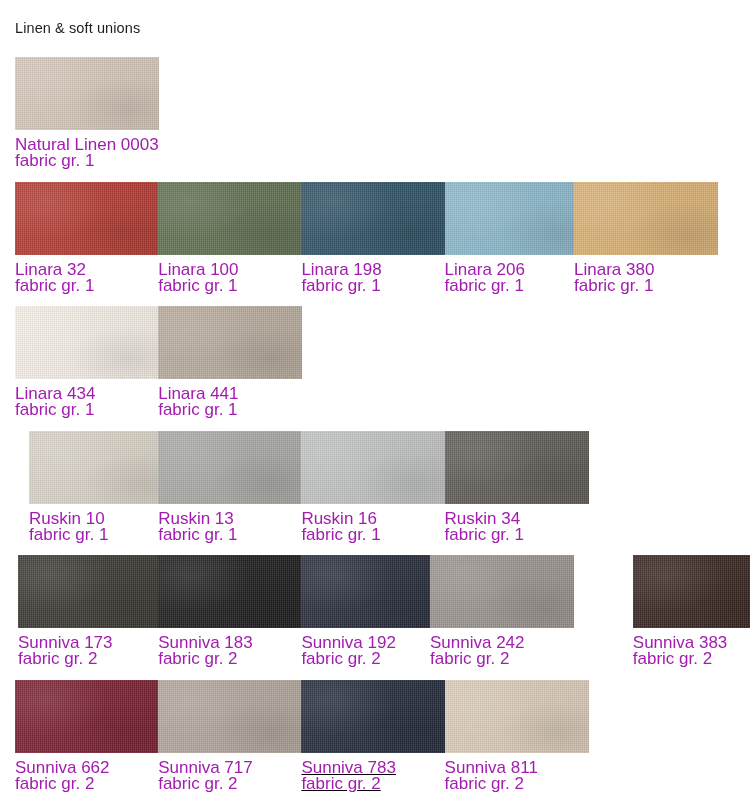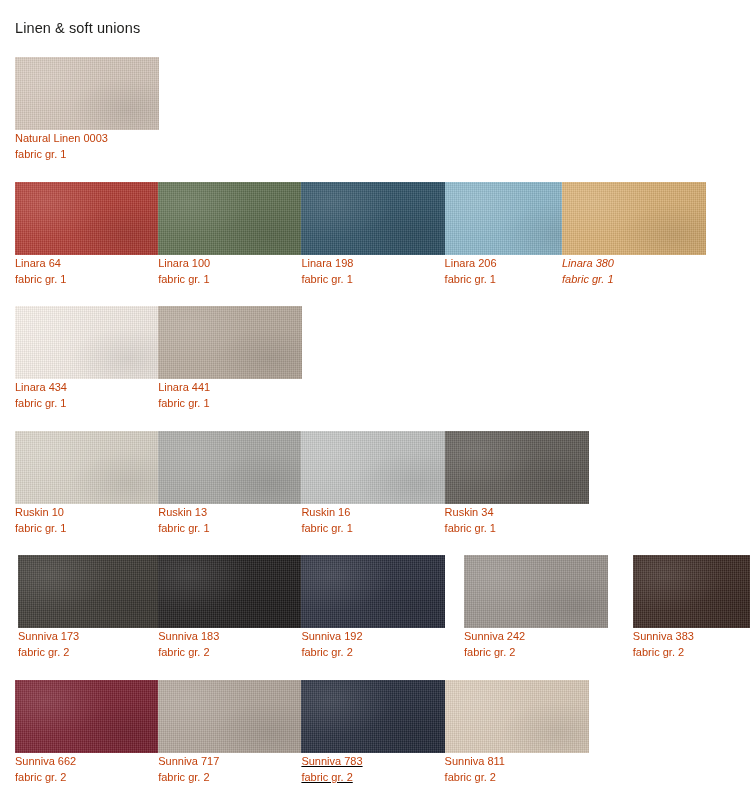--- a/index.html
+++ b/index.html
@@ -87,23 +87,24 @@
     position: absolute;
     inset: 0;
     background-image:
       radial-gradient(ellipse 60% 70% at 22% 28%, rgba(255,255,255,0.085), rgba(255,255,255,0) 70%),
       radial-gradient(ellipse 55% 60% at 78% 72%, rgba(0,0,0,0.075), rgba(0,0,0,0) 72%),
       linear-gradient(115deg, rgba(255,255,255,0.05) 0%, rgba(0,0,0,0.045) 100%);
     pointer-events: none;
   }
 
   .swatch-label {
-    font-size: 11px;
+    margin-top: 7px;
+    font-size: 17px;
     line-height: 16.4px;
-    color: #c2410c;
+    color: #a21caf;
     white-space: nowrap;
   }
   .swatch-label .swatch-name { display: block; }
   .swatch-label .swatch-grade { display: block; }
 </style>
 </head>
 <body>
 
 <div class="page">
 
@@ -116,21 +117,21 @@
           <div class="swatch-label">
             <span class="swatch-name">Natural Linen 0003</span>
             <span class="swatch-grade">fabric gr. 1</span>
           </div>
         </div>
       </div>
       <div class="swatch-row">
         <div class="swatch-cell" style="left: 15px;">
           <div class="swatch-chip" style="background-color: rgb(180, 58, 50);"></div>
           <div class="swatch-label">
-            <span class="swatch-name">Linara 64</span>
+            <span class="swatch-name">Linara 32</span>
             <span class="swatch-grade">fabric gr. 1</span>
           </div>
         </div>
         <div class="swatch-cell" style="left: 158.2px;">
           <div class="swatch-chip" style="background-color: rgb(95, 112, 80);"></div>
           <div class="swatch-label">
             <span class="swatch-name">Linara 100</span>
             <span class="swatch-grade">fabric gr. 1</span>
           </div>
         </div>
@@ -141,21 +142,21 @@
             <span class="swatch-grade">fabric gr. 1</span>
           </div>
         </div>
         <div class="swatch-cell" style="left: 444.6px;">
           <div class="swatch-chip" style="background-color: rgb(140, 185, 205);"></div>
           <div class="swatch-label">
             <span class="swatch-name">Linara 206</span>
             <span class="swatch-grade">fabric gr. 1</span>
           </div>
         </div>
-        <div class="swatch-cell" style="left: 562px; font-style: italic;">
+        <div class="swatch-cell" style="left: 574px;">
           <div class="swatch-chip" style="background-color: rgb(221, 178, 115);"></div>
           <div class="swatch-label">
             <span class="swatch-name">Linara 380</span>
             <span class="swatch-grade">fabric gr. 1</span>
           </div>
         </div>
       </div>
       <div class="swatch-row">
         <div class="swatch-cell" style="left: 15px;">
           <div class="swatch-chip" style="background-color: rgb(249, 241, 234);"></div>
@@ -166,21 +167,21 @@
         </div>
         <div class="swatch-cell" style="left: 158.2px;">
           <div class="swatch-chip" style="background-color: rgb(185, 172, 158);"></div>
           <div class="swatch-label">
             <span class="swatch-name">Linara 441</span>
             <span class="swatch-grade">fabric gr. 1</span>
           </div>
         </div>
       </div>
       <div class="swatch-row">
-        <div class="swatch-cell" style="left: 15px;">
+        <div class="swatch-cell" style="left: 29px;">
           <div class="swatch-chip" style="background-color: rgb(220, 214, 202);"></div>
           <div class="swatch-label">
             <span class="swatch-name">Ruskin 10</span>
             <span class="swatch-grade">fabric gr. 1</span>
           </div>
         </div>
         <div class="swatch-cell" style="left: 158.2px;">
           <div class="swatch-chip" style="background-color: rgb(170, 170, 166);"></div>
           <div class="swatch-label">
             <span class="swatch-name">Ruskin 13</span>
@@ -217,21 +218,21 @@
             <span class="swatch-grade">fabric gr. 2</span>
           </div>
         </div>
         <div class="swatch-cell" style="left: 301.4px;">
           <div class="swatch-chip" style="background-color: rgb(38, 42, 58);"></div>
           <div class="swatch-label">
             <span class="swatch-name">Sunniva 192</span>
             <span class="swatch-grade">fabric gr. 2</span>
           </div>
         </div>
-        <div class="swatch-cell" style="left: 464px;">
+        <div class="swatch-cell" style="left: 430px;">
           <div class="swatch-chip" style="background-color: rgb(155, 148, 142);"></div>
           <div class="swatch-label">
             <span class="swatch-name">Sunniva 242</span>
             <span class="swatch-grade">fabric gr. 2</span>
           </div>
         </div>
         <div class="swatch-cell" style="left: 587.8px; padding-left: 45px;">
           <div class="swatch-chip" style="background-color: rgb(54, 35, 28);"></div>
           <div class="swatch-label">
             <span class="swatch-name">Sunniva 383</span>

